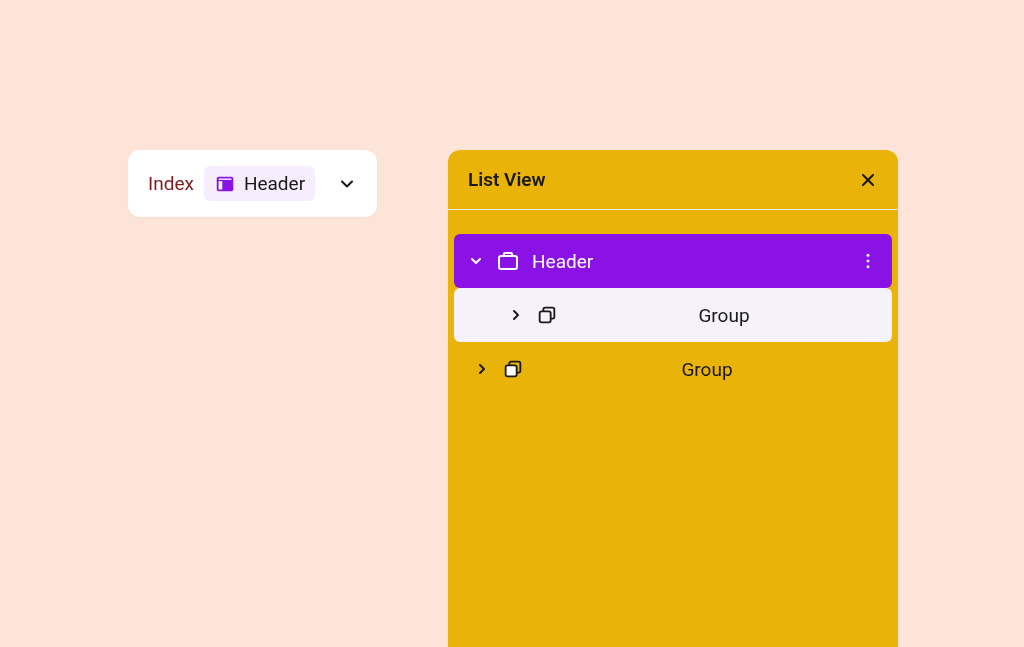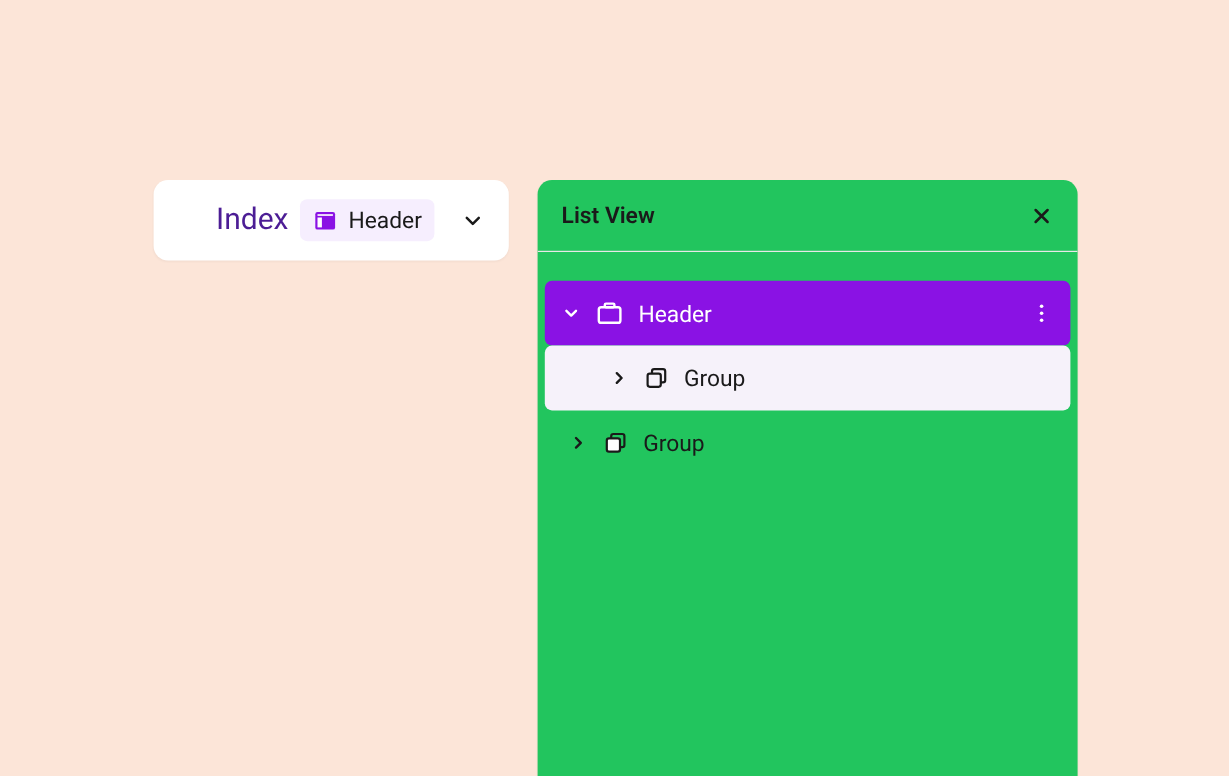--- a/index.html
+++ b/index.html
@@ -23,23 +23,22 @@
     top: 150px;
     background: #fff;
     border-radius: 12px;
     padding: 16px 20px;
     display: flex;
     align-items: center;
     gap: 10px;
     box-shadow: 0 1px 2px rgba(0,0,0,0.04);
   }
   .breadcrumb-text {
-    font-size: 25px;
-    color: #4c1d95;
-    margin-left: 32px;
+    font-size: 19px;
+    color: #7f1d1d;
   }
   .breadcrumb-chip {
     background: #F6EEFE;
     border-radius: 6px;
     display: flex;
     align-items: center;
     gap: 8px;
     padding: 6px 10px;
   }
   .breadcrumb-chip-label {
@@ -52,21 +51,21 @@
     align-items: center;
   }
 
   
   .panel {
     position: absolute;
     left: 448px;
     top: 150px;
     width: 450px;
     height: 497px;
-    background: #22c55e;
+    background: #eab308;
     border-radius: 12px 12px 0 0;
     box-shadow: 0 1px 2px rgba(0,0,0,0.04);
     display: flex;
     flex-direction: column;
     overflow: hidden;
   }
   .panel-header {
     display: flex;
     align-items: center;
     justify-content: space-between;
@@ -104,20 +103,21 @@
   }
   .tree-row .label {
     font-size: 19px;
     flex: 1;
   }
   .tree-row.selected .label {
     color: #fff;
   }
   .tree-row:not(.selected) .label {
     color: #1a1a1a;
+    text-align: center;
   }
   .indent-1 { padding-left: 54px; }
   .indent-0b { padding-left: 20px; }
 
   .icon-slot {
     display: flex;
     align-items: center;
     justify-content: center;
   }
   .more-dots {

